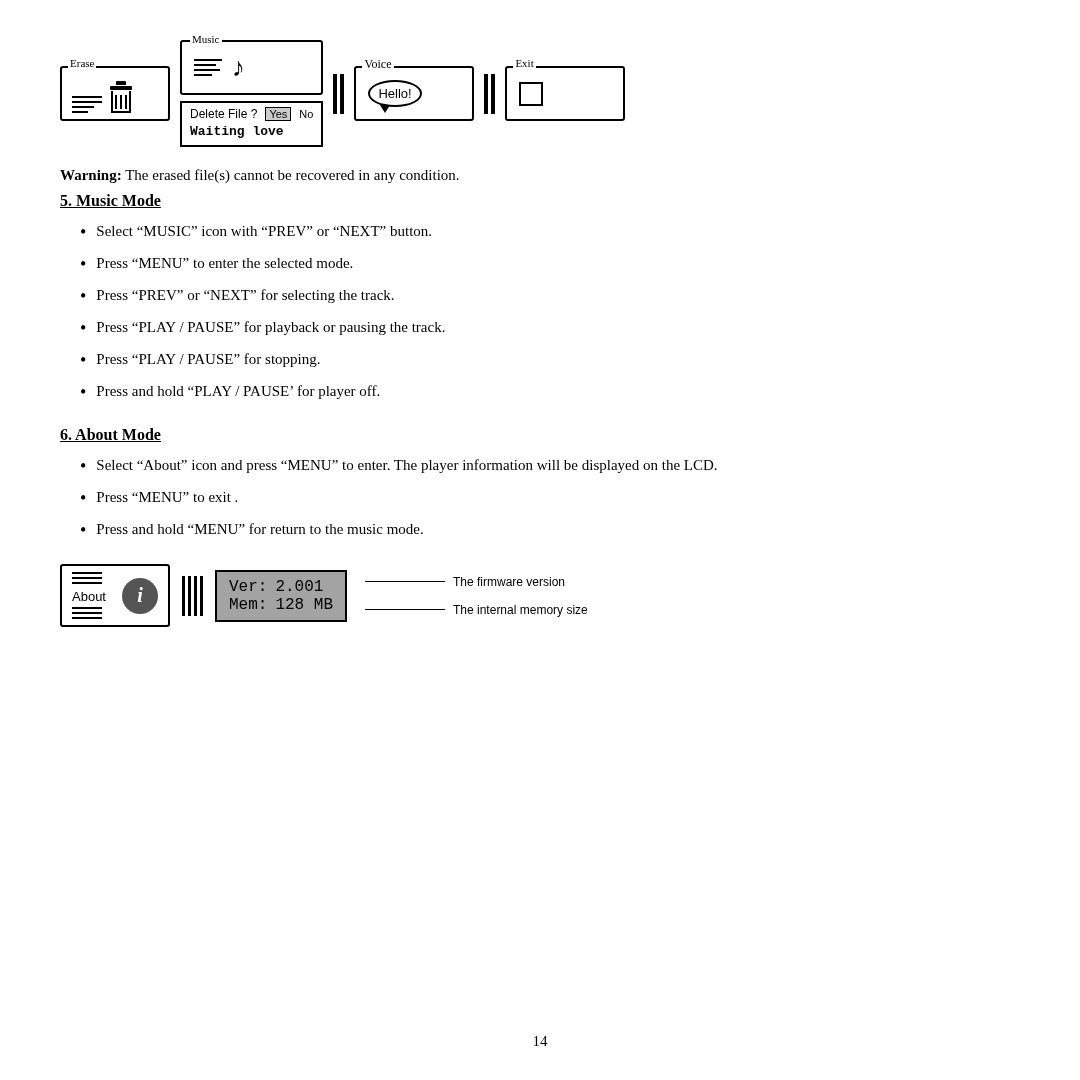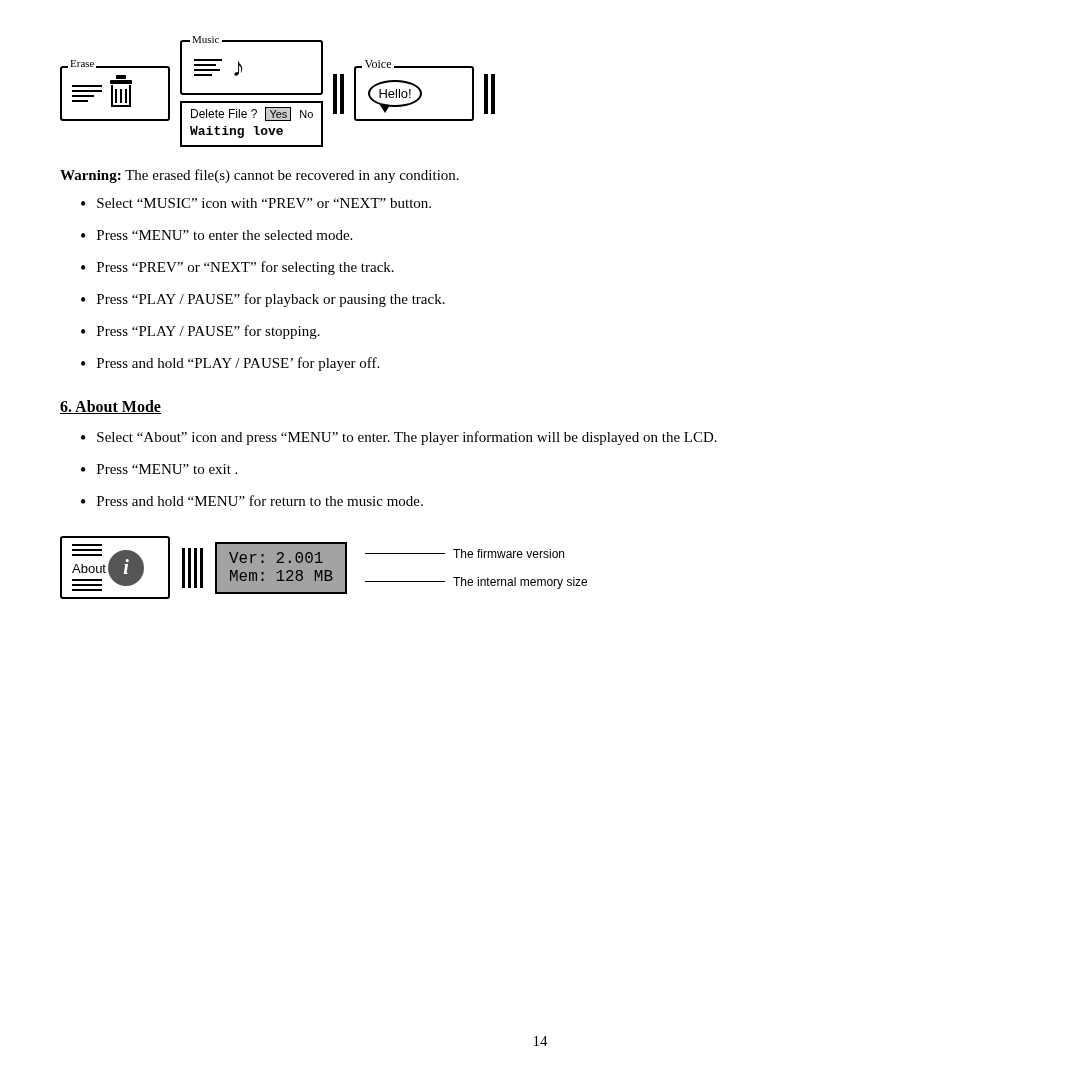--- a/index.html
+++ b/index.html
@@ -22,21 +22,21 @@
     .diagram-row {
       display: flex;
       align-items: center;
       gap: 10px;
       margin-bottom: 20px;
     }
 
     
     .erase-box {
       display: flex;
-      align-items: center;
+      align-items: flex-end;
       border: 2px solid #000;
       border-radius: 3px;
       padding: 6px 10px;
       gap: 8px;
       min-width: 110px;
       min-height: 55px;
     }
 
     .erase-label {
       font-size: 11px;
@@ -301,21 +301,21 @@
       gap: 12px;
       margin-top: 16px;
     }
 
     .about-box {
       border: 2px solid #000;
       border-radius: 3px;
       padding: 6px 10px;
       display: flex;
       align-items: center;
-      gap: 2px;
+      gap: 16px;
       min-width: 110px;
       min-height: 55px;
       position: relative;
       background: #fff;
     }
 
     
     .info-icon-circle {
       width: 36px;
       height: 36px;
@@ -437,28 +437,35 @@
         <span class="voice-label">Voice</span>
         <div class="hello-bubble" style="font-size:13px;font-family:Arial,sans-serif;">Hello!</div>
       </div>
     </div>
 
     <div class="separator">
       <div class="bar"></div>
       <div class="bar"></div>
     </div>
 
+    <div class="exit-wrapper">
+      <div class="exit-box">
+        <span class="exit-label">Exit</span>
+        <div class="square-icon"></div>
+      </div>
+    </div>
 
   </div>
 
   <div class="warning-section">
     <strong>Warning:</strong><span> The erased file(s) cannot be recovered in any condition.</span>
   </div>
 
   <div>
+    <div class="section-heading">5. Music Mode</div>
     <ul class="bullet-list">
       <li>
           <span>Select “MUSIC” icon with “PREV” or “NEXT” button.</span>
         </li>
       <li>
           <span>Press “MENU” to enter the selected mode.</span>
         </li>
       <li>
           <span>Press “PREV” or “NEXT” for selecting the track.</span>
         </li>

